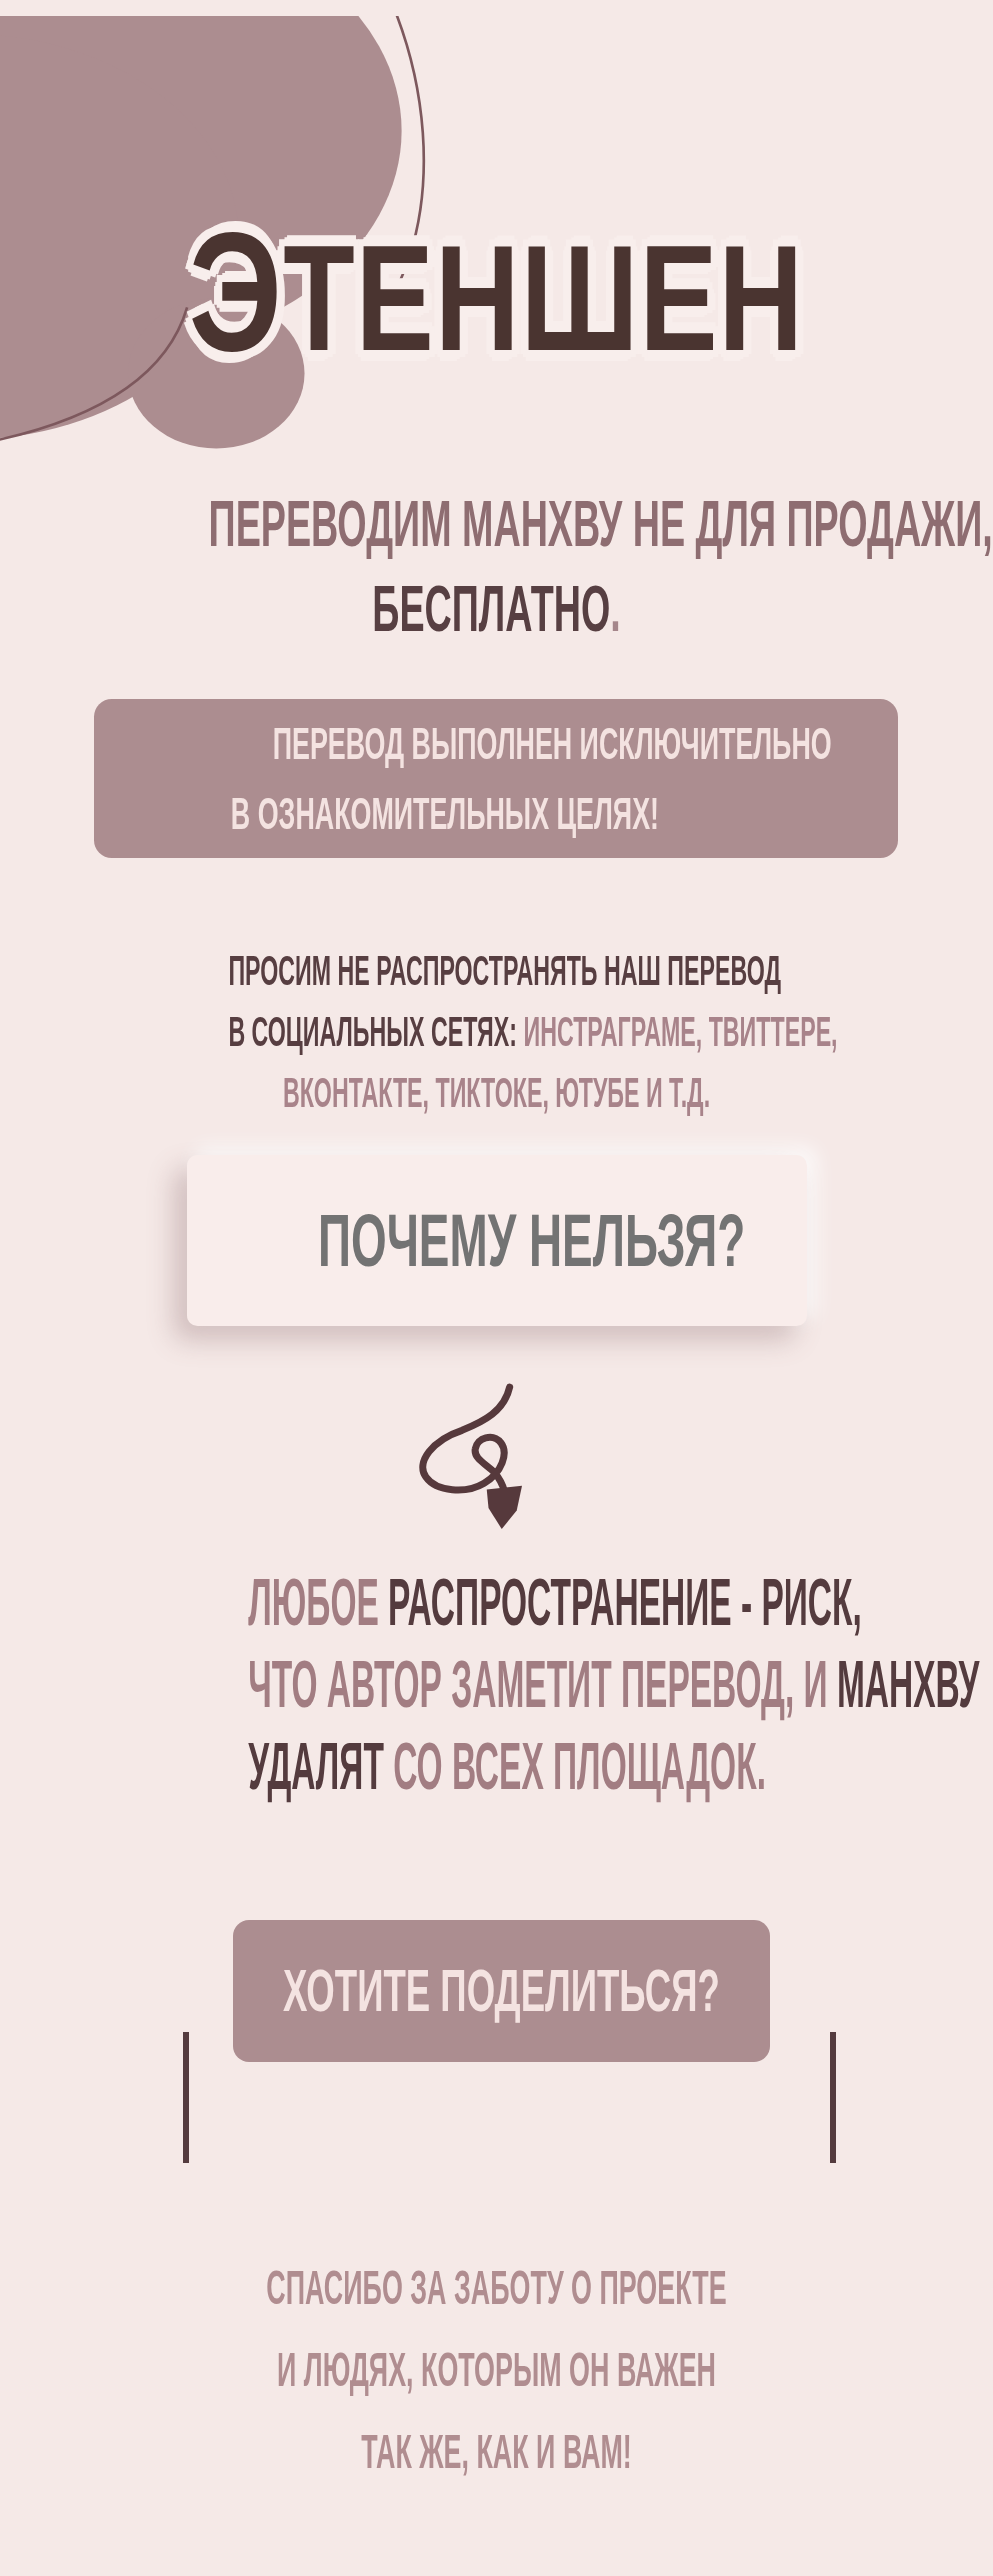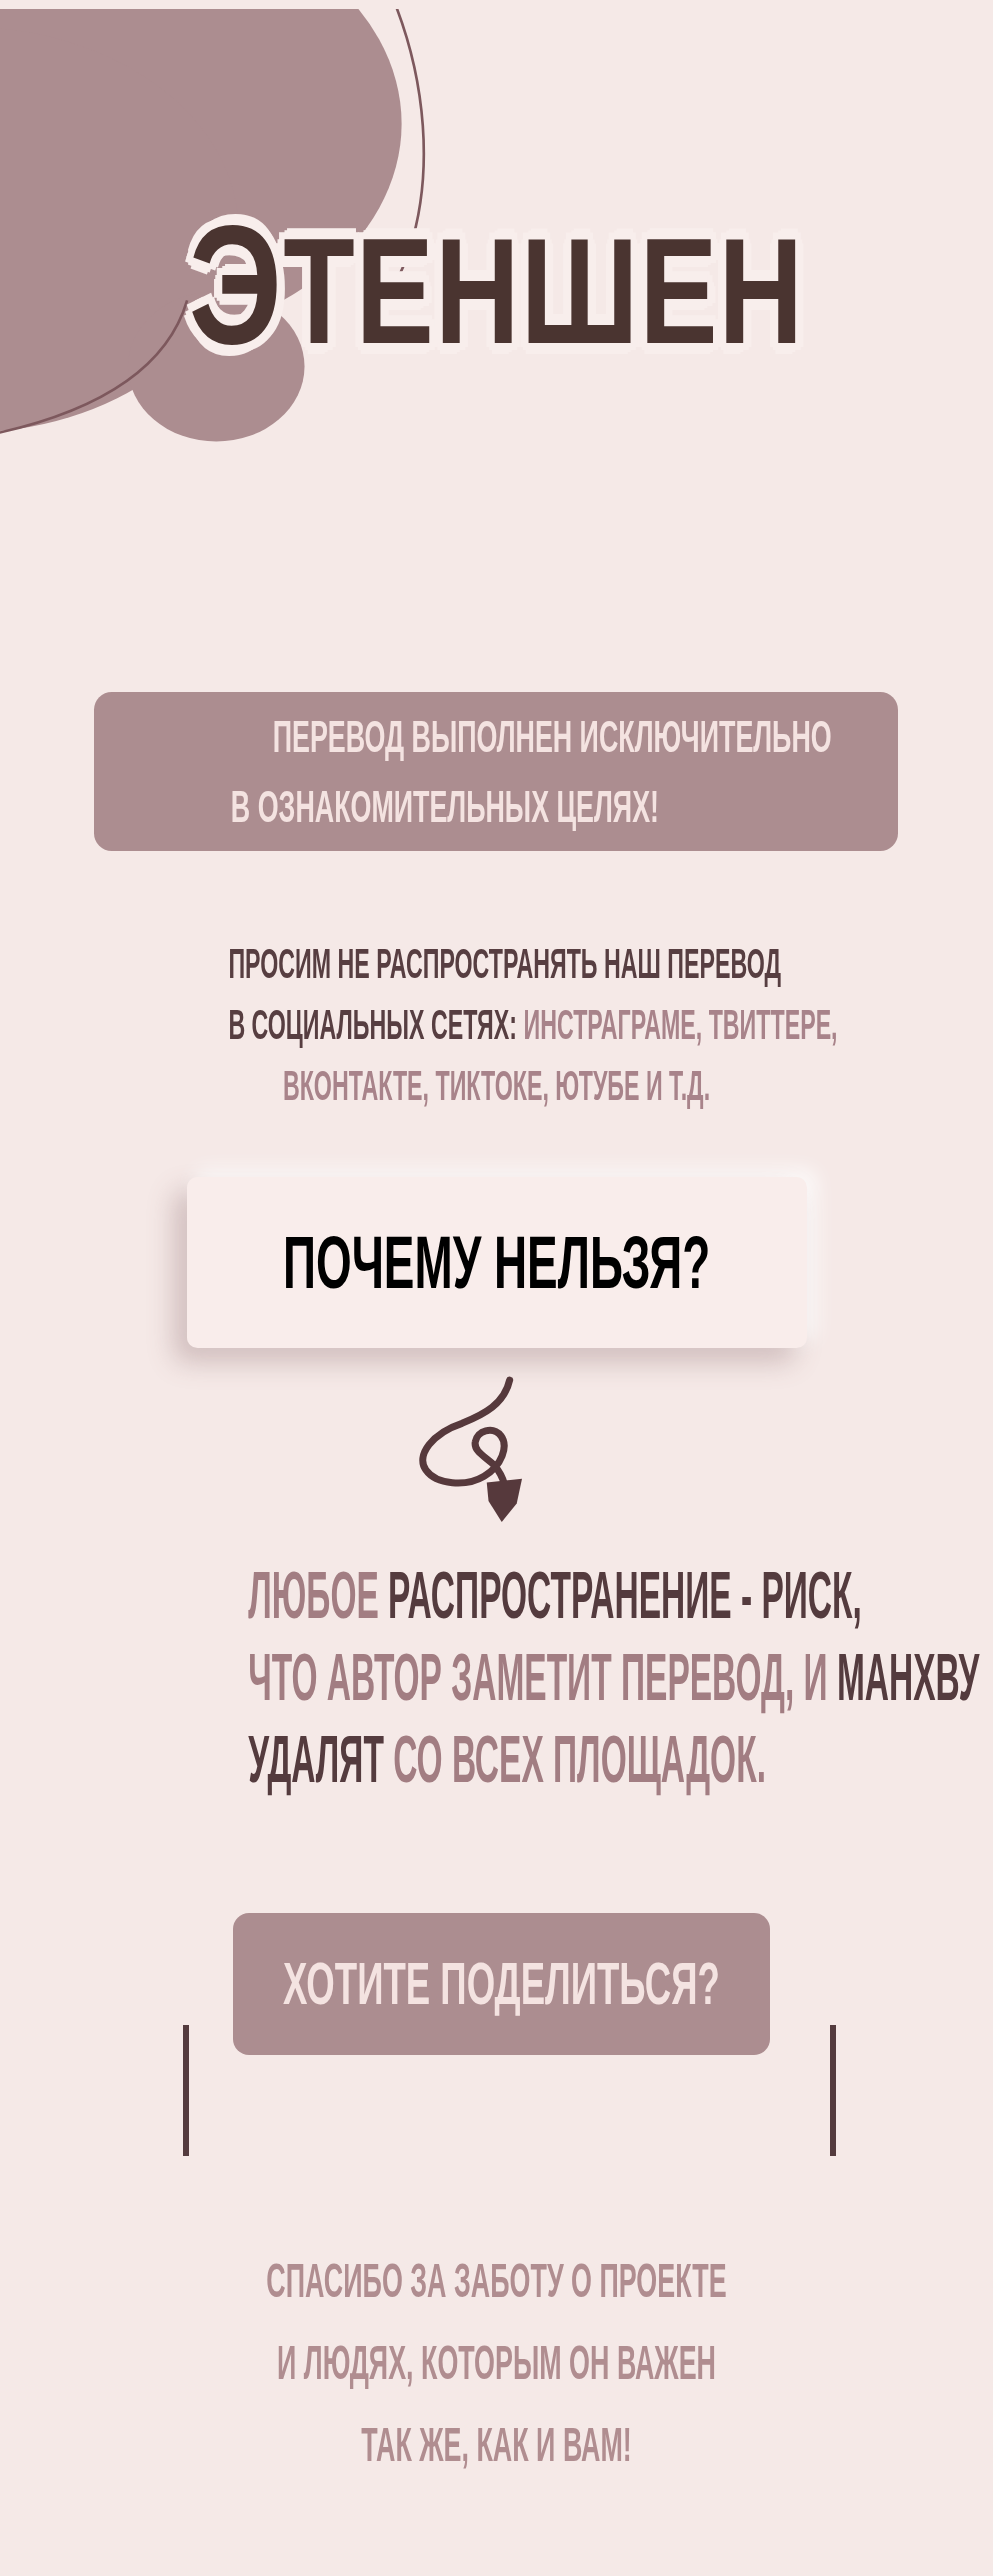--- a/index.html
+++ b/index.html
@@ -1,17 +1,17 @@
 <!DOCTYPE html>
 <html style="font-size:14px"><head>
 <meta charset="utf-8">
 <style>
   html,body{margin:0;padding:0;background:#f5e9e7;}
   .page{
-    position:relative;width:993px;height:2499px;margin:9px auto;
+    position:relative;width:993px;height:2499px;margin:16px auto;
     background:#f5e9e7;overflow:hidden;
     font-family:"Liberation Sans",sans-serif;font-weight:bold;
   }
   svg{display:block;}
   .decor{position:absolute;left:0;top:0;}
   .arrow{position:absolute;left:371px;top:1342px;}
   .textblock{position:absolute;left:0;right:0;text-align:center;margin:0;}
   .line{white-space:nowrap;transform:scaleX(var(--sx,.58));transform-origin:50% 50%;}
   
   .title{top:201px;font-size:150px;line-height:150px;color:#4a3430;--sx:.78;letter-spacing:.01em;}
@@ -30,23 +30,23 @@
   .notice-box{
     position:absolute;left:94px;top:683px;width:804px;height:159px;border-radius:17.7px;
     background:#ac8d90;display:flex;flex-direction:column;justify-content:center;align-items:flex-start;
     font-size:44px;line-height:70px;color:#f4e3e1;--sx:.61;text-align:center;
   }
   
   .social{top:924px;font-size:43px;line-height:61px;--sx:.54;color:#573e41;}
   .social .accent{color:#a8838a;}
   
   .why-card{
-    position:absolute;left:187px;top:1168px;width:620px;height:171px;border-radius:10.6px;
-    background:#f9edeb;display:flex;align-items:center;justify-content:center;
-    font-size:74px;color:#000000;--sx:.62;cursor:pointer;
+    position:absolute;left:187px;top:1139px;width:620px;height:171px;border-radius:10.6px;
+    background:#f9edeb;display:flex;align-items:center;justify-content:flex-start;
+    font-size:74px;color:#737373;--sx:.62;cursor:pointer;
     box-shadow:-12.4px 14px 26.5px rgba(125,88,93,.30), 8.8px -7px 19.4px rgba(255,255,255,.85);
   }
   
   .risk{top:1545px;font-size:67px;line-height:82px;--sx:.50;color:#a27d82;}
   .risk .dark{color:#543b3e;}
   
   .share-box{
     position:absolute;left:233px;top:1904px;width:537px;height:142px;border-radius:16px;
     background:#ac8d90;display:flex;align-items:center;justify-content:center;
     font-size:59px;color:#f4e3e1;--sx:.62;cursor:pointer;
@@ -71,20 +71,24 @@
       <ellipse cx="-40" cy="250" rx="310" ry="230" fill="#ac8d90"></ellipse>
       <ellipse cx="245" cy="405" rx="100" ry="85" fill="#ac8d90"></ellipse>
     </g>
     <path d="M212,330 C190,405 115,458 -25,485" fill="none" stroke="#7d585d" stroke-width="3"></path>
   </svg>
 
   <h1 class="textblock title">
     <div class="line"><span class="title-first">Э</span><span>ТЕНШЕН</span></div>
   </h1>
 
+  <div class="textblock intro">
+    <div class="line">ПЕРЕВОДИМ МАНХВУ НЕ ДЛЯ ПРОДАЖИ,</div>
+    <div class="line"><span class="dark">БЕСПЛАТНО</span><span class="accent">.</span></div>
+  </div>
 
   <div class="notice-box">
     <div class="line">ПЕРЕВОД ВЫПОЛНЕН ИСКЛЮЧИТЕЛЬНО</div>
     <div class="line">В ОЗНАКОМИТЕЛЬНЫХ ЦЕЛЯХ!</div>
   </div>
 
   <div class="textblock social">
     <div class="line">ПРОСИМ НЕ РАСПРОСТРАНЯТЬ НАШ ПЕРЕВОД</div>
     <div class="line"><span>В СОЦИАЛЬНЫХ СЕТЯХ:</span><span class="accent"> ИНСТРАГРАМЕ, ТВИТТЕРЕ,</span></div>
     <div class="line accent">ВКОНТАКТЕ, ТИКТОКЕ, ЮТУБЕ И Т.Д.</div>

